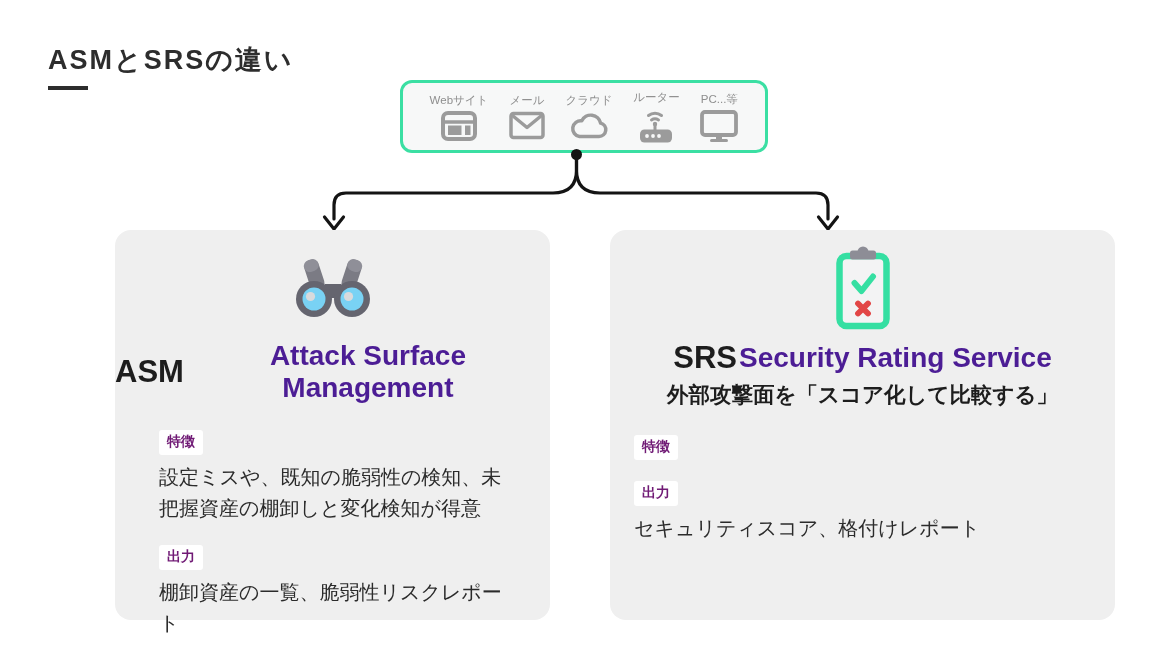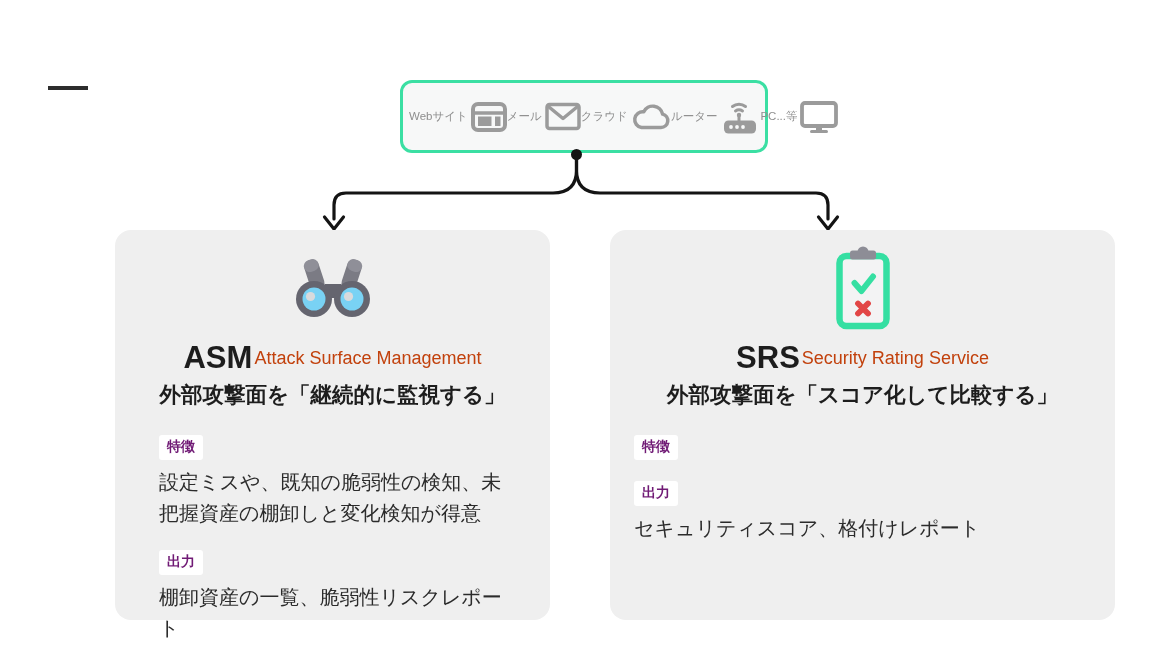--- a/index.html
+++ b/index.html
@@ -29,21 +29,21 @@
     text-align: center; font-size: 19px; font-weight: 500; color: #1d1d1d;
   }
   .source-box {
     position: absolute; left: 400px; top: 80px; width: 368px; height: 73px;
     background: #f7f8f8;
     border: 3px solid #3bdfa3; border-radius: 12px;
     display: flex; align-items: center; justify-content: space-evenly;
     padding: 0 6px;
   }
   .asset {
-    display: flex; flex-direction: row; align-items: center; gap: 3px;
+    display: flex; flex-direction: column; align-items: center; gap: 3px;
   }
   .asset-label { font-size: 11.5px; color: #8e8e8e; white-space: nowrap; }
   .asset svg { display: block; }
 
   .junction-dot {
     position: absolute; left: 571px; top: 149px;
     width: 11px; height: 11px; border-radius: 50%; background: #141414;
   }
 
   .arrows { position: absolute; left: 0; top: 0; width: 1160px; height: 653px; pointer-events: none; }
@@ -58,21 +58,21 @@
 
   .card-icon {
     height: 96px; margin-top: 10px;
     display: flex; align-items: center; justify-content: center;
   }
   .card-title {
     margin-top: 4px; text-align: center;
     display: flex; align-items: center; justify-content: center; gap: 2px;
   }
   .acronym { font-size: 31px; font-weight: 700; color: #1d1d1d; }
-  .full-name { font-size: 18px; font-weight: 400; color: #c2410c; }
+  .full-name { font-size: 28px; font-weight: 700; color: #4c1d95; }
   .tagline {
     margin-top: 4px; text-align: center;
     font-size: 21.5px; font-weight: 700; color: #1d1d1d;
   }
   .badge {
     display: inline-block;
     margin: 26px 0 0 var(--pad);
     background: #ffffff; border-radius: 3px;
     padding: 3px 8px 4px 8px;
     font-size: 14px; font-weight: 700; color: #701a75;
@@ -81,20 +81,21 @@
     margin: 7px var(--pad) 0 var(--pad);
     font-size: 20px; line-height: 1.55; color: #2b2b2b;
   }
   .badge.second { margin-top: 21px; }
 </style>
 </head>
 <body>
 
 <div class="canvas">
 
+  <h1 class="page-title">ASMとSRSの違い</h1>
   <div class="title-underline"></div>
 
 
   <div class="source-box">
 
     <div class="asset">
       <span class="asset-label">Webサイト</span>
       <span>
         <svg width="36" height="30" viewBox="0 0 36 30">
           <rect x="2" y="2" width="32" height="26" rx="5" fill="none" stroke="#9b9b9b" stroke-width="4"></rect>
@@ -179,21 +180,20 @@
         <circle cx="15.5" cy="39.5" r="4.6" fill="#d9dadc"></circle>
         <circle cx="57" cy="42" r="18" fill="#65656f"></circle>
         <circle cx="57" cy="42" r="11.5" fill="#79d2f4"></circle>
         <circle cx="53.5" cy="39.5" r="4.6" fill="#d9dadc"></circle>
       </svg>
     </div>
     <div class="card-title">
       <span class="acronym">ASM</span>
       <span class="full-name">Attack Surface Management</span>
     </div>
-    <div class="tagline">外部攻撃面を「継続的に監視する」</div>
 
     <div><span class="badge">特徴</span></div>
     <p class="section-text">設定ミスや、既知の脆弱性の検知、未把握資産の棚卸しと変化検知が得意</p>
 
     <div><span class="badge second">出力</span></div>
     <p class="section-text">棚卸資産の一覧、脆弱性リスクレポート</p>
   </section>
 
   <section class="card card-srs">
     <div class="card-icon">

